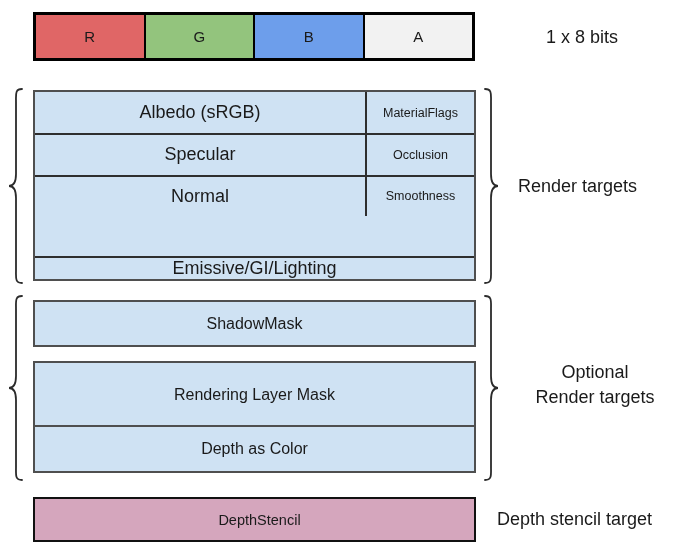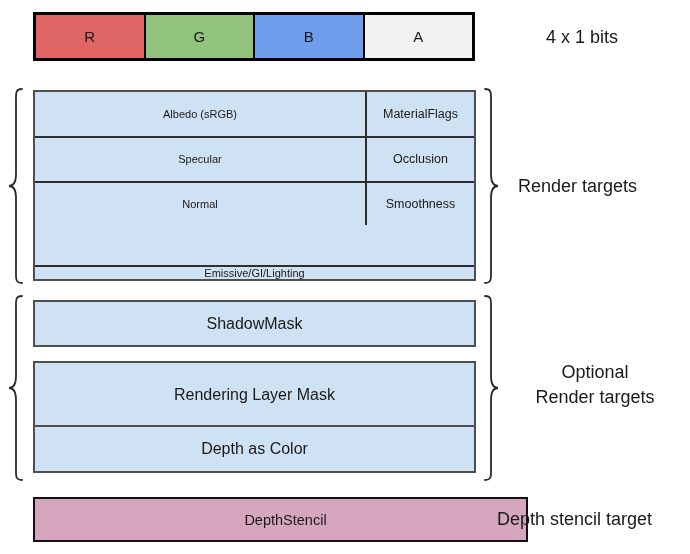--- a/index.html
+++ b/index.html
@@ -55,21 +55,21 @@
     display: grid;
     grid-template-columns: 330px 1fr;
     grid-template-rows: repeat(4, 1fr);
     background: #cfe2f3;
     border: 2px solid #4f4f4f;
   }
   .rt-cell {
     display: flex;
     align-items: center;
     justify-content: center;
-    font-size: 11px;
+    font-size: 18px;
   }
   .rt-cell.alpha { font-size: 12.5px; border-left: 2px solid #2e2e2e; }
   .rt-cell.rowline { border-top: 2px solid #2e2e2e; }
   .rt-cell.fullspan { grid-column: 1 / span 2; margin-top: 40px; }
 
   
   .opt-box {
     position: absolute;
     left: 33px;
     width: 443px;
@@ -81,21 +81,21 @@
     font-size: 16px;
   }
   #opt-box-0 { top: 300px; height: 47px; }
   #opt-box-1 { top: 361px; height: 68px; }
   #opt-box-2 { top: 425px; height: 48px; }
 
   
   .depth-box {
     position: absolute;
     left: 33px; top: 497px;
-    width: 495px; height: 45px;
+    width: 443px; height: 45px;
     border: 2px solid #111111;
     display: flex;
     align-items: center;
     justify-content: center;
     font-size: 14.5px;
     padding-left: 10px;
   }
 
   
   .brace { position: absolute; }
@@ -114,21 +114,21 @@
 <body>
 
 <div class="canvas">
 
   <div class="rgba-bar">
     <div class="rgba-cell" style="background-color: rgb(224, 102, 102);">R</div>
     <div class="rgba-cell" style="background-color: rgb(147, 196, 125);">G</div>
     <div class="rgba-cell" style="background-color: rgb(109, 158, 235);">B</div>
     <div class="rgba-cell" style="background-color: rgb(242, 242, 242);">A</div>
   </div>
-  <div class="caption" id="caption-bits">4 x 1 bits</div>
+  <div class="caption" id="caption-bits">1 x 8 bits</div>
 
   <div class="rt-table">
     <div class="rt-cell">Albedo (sRGB)</div>
     <div class="rt-cell alpha">MaterialFlags</div>
 
     <div class="rt-cell rowline">Specular</div>
     <div class="rt-cell alpha rowline">Occlusion</div>
 
     <div class="rt-cell rowline">Normal</div>
     <div class="rt-cell alpha rowline">Smoothness</div>

